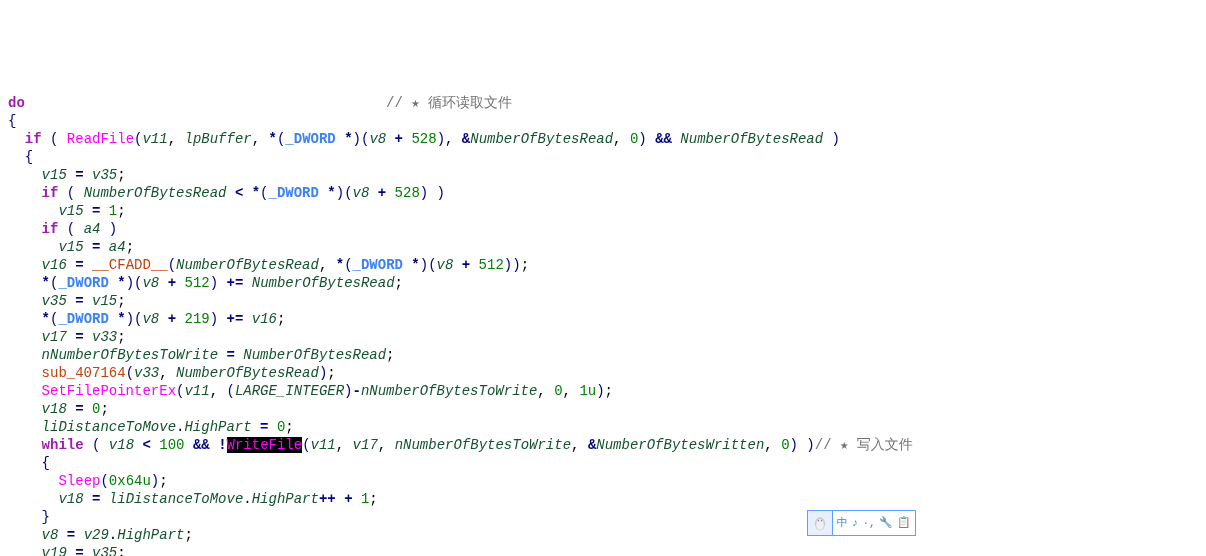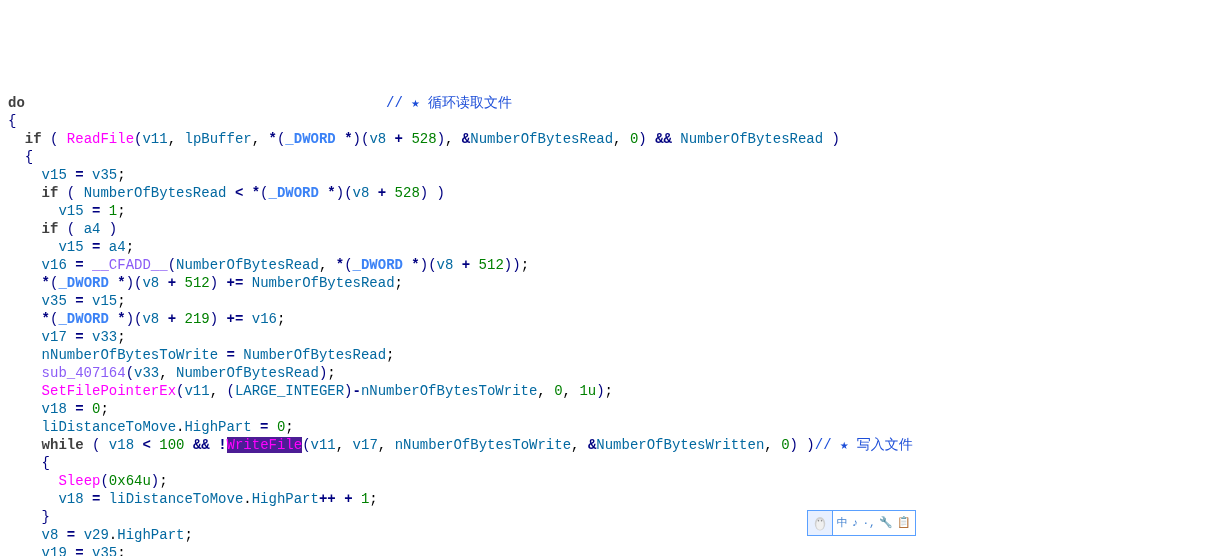--- a/index.html
+++ b/index.html
@@ -8,30 +8,30 @@
       font-family: 'Consolas', 'Courier New', monospace;
       font-size: 14px;
       line-height: 18px;
       background: #ffffff;
       white-space: pre;
       overflow-x: auto;
     }
     .code-container {
       padding: 4px 8px;
     }
-    .kw { color: #404040; font-weight: bold; }
+    .kw { color: #a21caf; font-weight: bold; }
     .func { color: #ff00ff; }
-    .func2 { color: #8b5cf6; }
-    .ident { color: #0369a1; }
+    .func2 { color: #c2410c; }
+    .ident { color: #14532d; font-style: italic; }
     .num { color: #008000; }
     .op { color: #000080; font-weight: bold; }
     .paren { color: #000080; }
-    .comment { color: #1d4ed8; }
+    .comment { color: #737373; }
     .type { color: #3b82f6; font-weight: bold; }
-    .highlight { background: #4c1d95; }
+    .highlight { background: #000000; }
     .punct { color: #000080; }
     .floating-toolbar {
       position: fixed;
       bottom: 20px;
       right: 290px;
       border: 1px solid #5aa0ff;
       background: #ffffff;
       display: flex;
       align-items: center;
       height: 24px;

